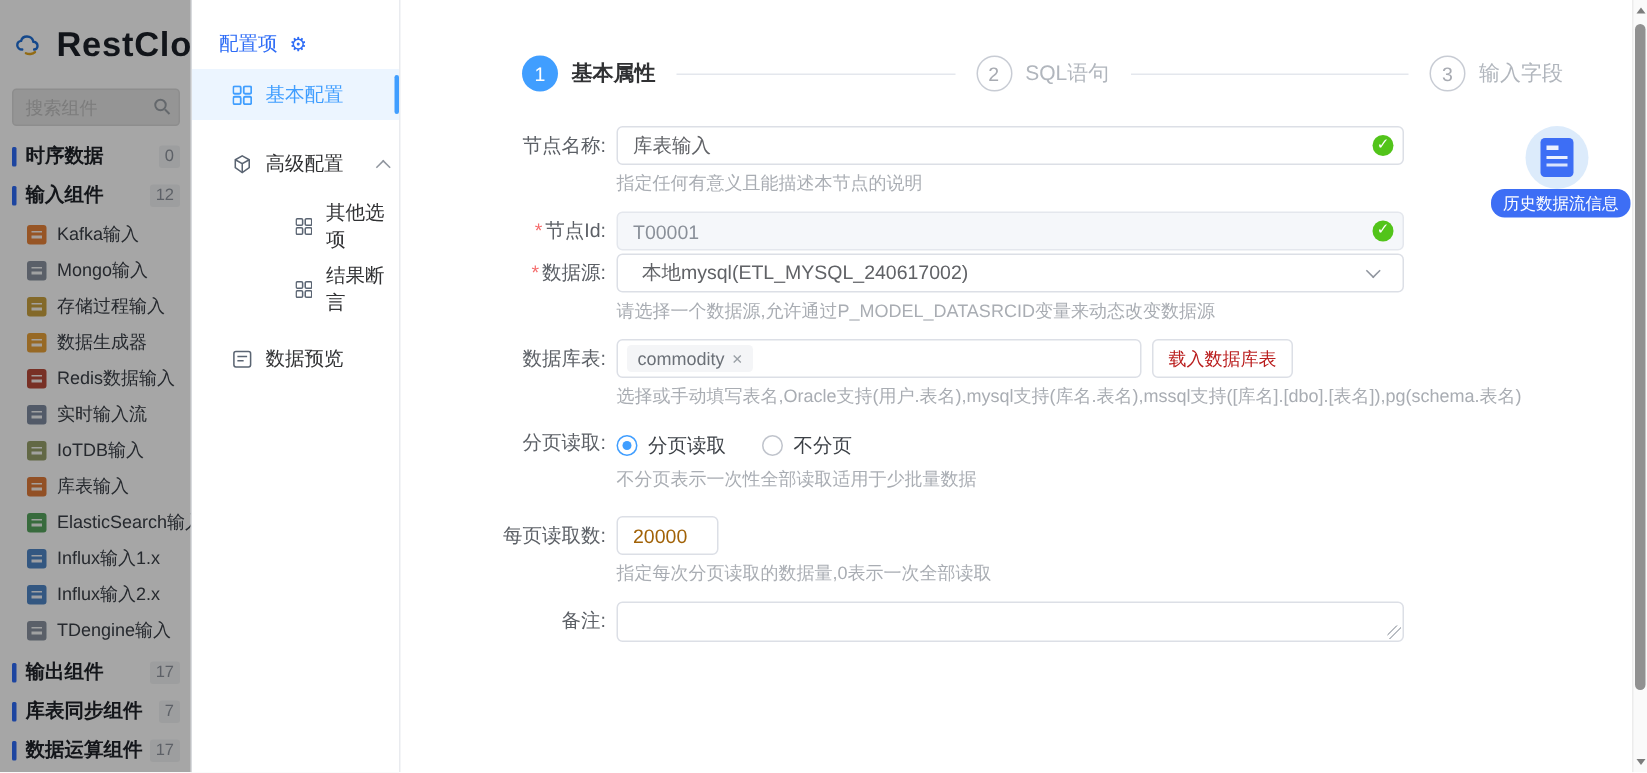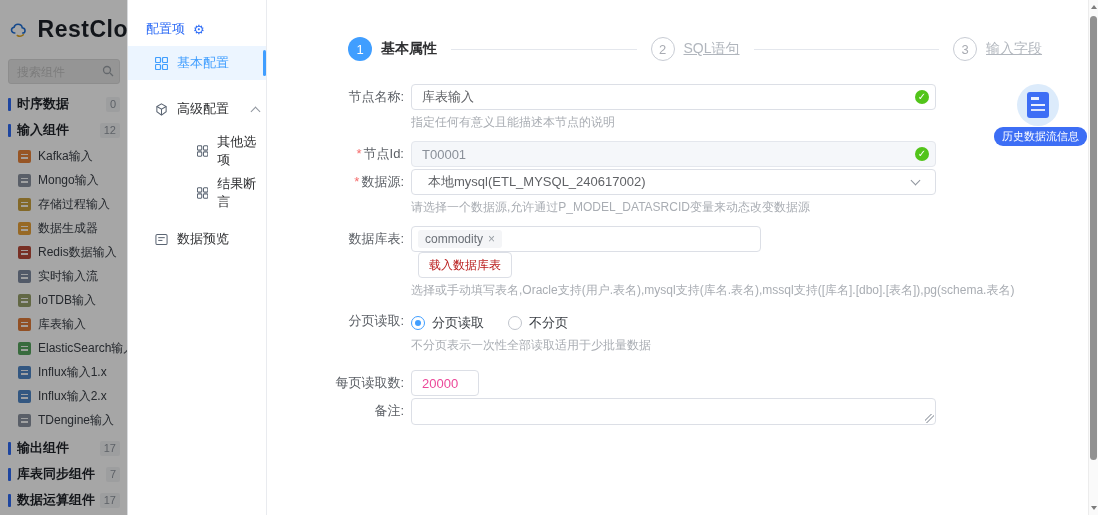--- a/index.html
+++ b/index.html
@@ -54,47 +54,47 @@
   
   .main { position:absolute; left:268px; top:0; width:820px; height:515px; background:#fff; overflow:hidden; }
 
   .steps { display:flex; align-items:center; margin:37px 46px 0 80px; }
   .step-circle { width:24px; height:24px; border-radius:50%; display:flex; align-items:center; justify-content:center; font-size:13px; flex:none; }
   .step.active .step-circle { background:#409eff; color:#fff; }
   .step.pending .step-circle { background:#fff; border:1px solid #c8ccd4; color:#a8abb2; }
   .step { display:flex; align-items:center; gap:9px; }
   .step-label { font-size:14px; white-space:nowrap; }
   .step.active .step-label { color:#303133; font-weight:bold; }
-  .step.pending .step-label { color:#b1b6bd;text-decoration:underline; }
+  .step.pending .step-label { color:#b1b6bd; }
   .step-line { flex:1; height:1px; background:#e4e7ed; margin:0 14px; }
 
   .form { margin-top:23px; }
   .fgroup { margin-bottom:2px; }
   .frow { display:flex; }
   .flabel { width:143px; text-align:right; padding-right:7px; font-size:13px; color:#5c6066; line-height:26px; white-space:nowrap; flex:none; }
   .req { color:#f56c6c; margin-right:2px; }
   .fctrl { position:relative; }
   .tbox { width:525px; height:26px; border:1px solid #dcdfe6; border-radius:4px; background:#fff; font-size:13px; color:#606266; padding:0 26px 0 10px; outline:none; }
   .tbox.disabled { background:#f5f7fa; border-color:#e4e7ed; color:#8a9099; }
   .okmark { position:absolute; right:7px; top:6px; width:14px; height:14px; border-radius:50%; background:#52c41a; color:#fff; font-size:10px; line-height:14px; text-align:center; }
   .help { margin:4px 0 10px 143px; font-size:12px; color:#a9adb3; }
   .select { width:525px; height:26px; border:1px solid #dcdfe6; border-radius:4px; background:#fff; display:flex; align-items:center; padding:0 16px; font-size:13px; color:#606266; cursor:pointer; }
   .select .sel-chev { margin-left:auto; transform:rotate(45deg); margin-top:-3px; }
   .tagbox { width:350px; height:26px; border:1px solid #dcdfe6; border-radius:4px; background:#fff; display:flex; align-items:center; padding:0 6px; cursor:text; }
   .tag { display:flex; align-items:center; gap:5px; font-size:12px; color:#6b7077; background:#f4f5f7; border-radius:3px; padding:2px 7px; }
   .tag .x { color:#9aa0a6; font-size:12px; cursor:pointer; }
   .loadbtn { height:26px; margin-left:7px; border:1px solid #dcdfe6; border-radius:4px; background:#fff; font-size:12px; color:#b91c1c; padding:0 10px; cursor:pointer; }
-  .ctrl-inline { display:flex; align-items:flex-start;flex-direction:column; }
+  .ctrl-inline { display:flex; align-items:flex-end; }
   .radio-row { display:flex; align-items:center; gap:24px; line-height:18px; padding-top:4px; }
   .radio { display:flex; align-items:center; gap:7px; cursor:pointer; }
   .rdot { width:14px; height:14px; border-radius:50%; border:1px solid #c0c4cc; background:#fff; position:relative; flex:none; }
   .radio.checked .rdot { border-color:#409eff; }
   .radio.checked .rdot::after { content:""; position:absolute; left:3px; top:3px; width:6px; height:6px; border-radius:50%; background:#409eff; }
   .radio-label { font-size:13px; color:#3c4046; }
-  .smallbox { width:68px; height:26px; border:1px solid #dcdfe6; border-radius:4px; font-size:13px; color:#ec4899; padding:0 10px; outline:none; }
+  .smallbox { width:68px; height:26px; border:1px solid #dcdfe6; border-radius:4px; font-size:13px; color:#a16207; padding:0 10px; outline:none; }
   .remark { width:525px; height:27px; border:1px solid #dcdfe6; border-radius:4px; resize:none; outline:none; font-size:13px; color:#606266; padding:4px 10px; font-family:"Liberation Sans",sans-serif; }
   .resize-grip { position:absolute; left:514px; top:16px; width:9px; height:9px; background:
       linear-gradient(135deg, transparent 0 4px, #b9bdc3 4px 5px, transparent 5px 7px, #b9bdc3 7px 8px, transparent 8px); cursor:nwse-resize; }
 
   
   .history { position:absolute; right:16px; top:84px; width:88px; text-align:center; z-index:7; cursor:pointer; }
   .hist-circle { width:42px; height:42px; border-radius:50%; background:#dcebfb; margin:0 auto; display:flex; align-items:center; justify-content:center; }
   .hist-doc { width:22px; height:26px; background:#3d6ef5; border-radius:3px; position:relative; }
   .hist-doc::before { content:""; position:absolute; left:4px; top:5px; width:8px; height:3px; background:#fff; opacity:.9; }
   .hist-doc::after { content:""; position:absolute; left:4px; top:12px; width:14px; height:2px; background:#fff; opacity:.9; box-shadow:0 5px 0 rgba(255,255,255,.9); }
@@ -355,20 +355,21 @@
         <div class="help" style="margin-bottom:16px">不分页表示一次性全部读取适用于少批量数据</div>
       </div>
 
       <div class="fgroup">
         <div class="frow">
           <div class="flabel"><span>每页读取数:</span></div>
           <div class="fctrl">
             <input class="smallbox" value="20000" style="">
           </div>
         </div>
+        <div class="help">指定每次分页读取的数据量,0表示一次全部读取</div>
       </div>
 
       <div class="fgroup">
         <div class="frow">
           <div class="flabel"><span>备注:</span></div>
           <div class="fctrl">
             <textarea class="remark" style=""></textarea>
             <span class="resize-grip"></span>
           </div>
         </div>

